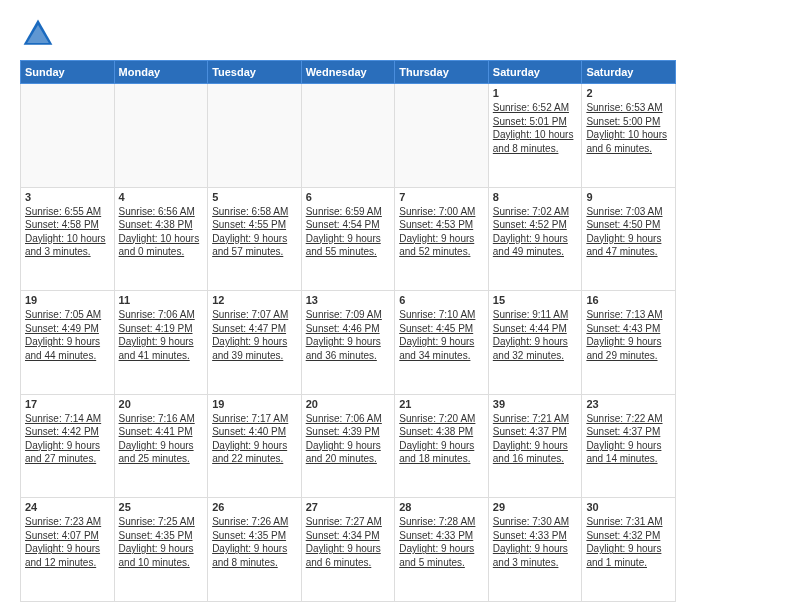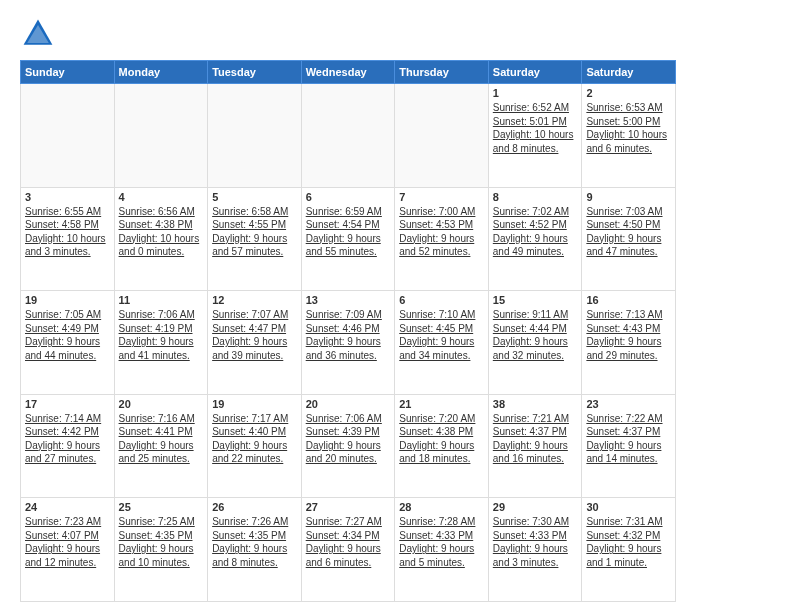--- a/index.html
+++ b/index.html
@@ -268,21 +268,21 @@
 Sunset: 4:39 PM
 Daylight: 9 hours and 20 minutes.</div>
           </td>
           <td>
             <span class="day-number">21</span>
             <div class="day-info">Sunrise: 7:20 AM
 Sunset: 4:38 PM
 Daylight: 9 hours and 18 minutes.</div>
           </td>
           <td>
-            <span class="day-number">38</span>
+            <span class="day-number">39</span>
             <div class="day-info">Sunrise: 7:21 AM
 Sunset: 4:37 PM
 Daylight: 9 hours and 16 minutes.</div>
           </td>
           <td>
             <span class="day-number">23</span>
             <div class="day-info">Sunrise: 7:22 AM
 Sunset: 4:37 PM
 Daylight: 9 hours and 14 minutes.</div>
           </td>

